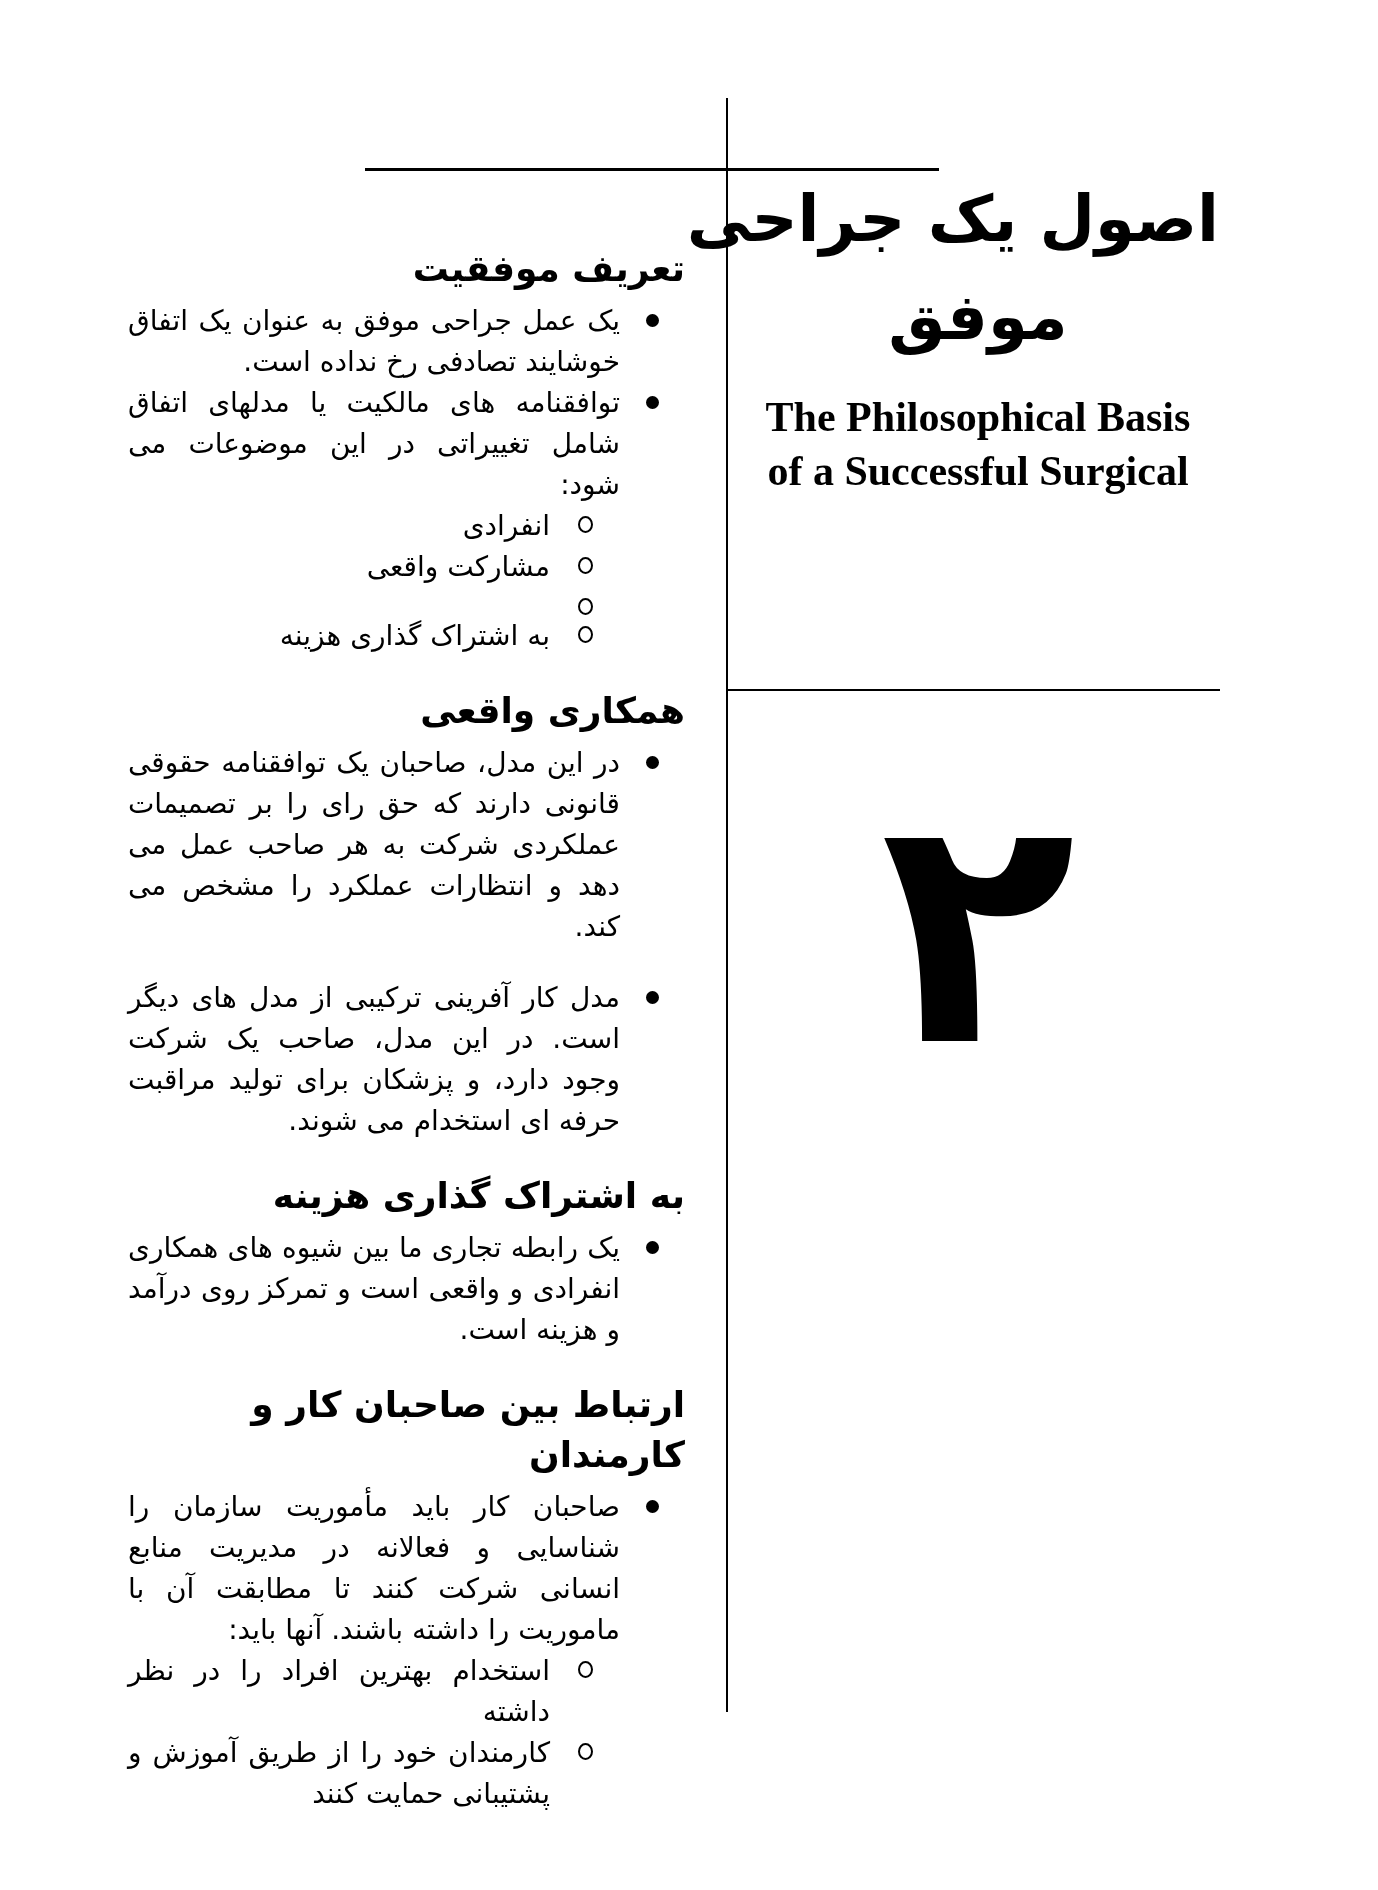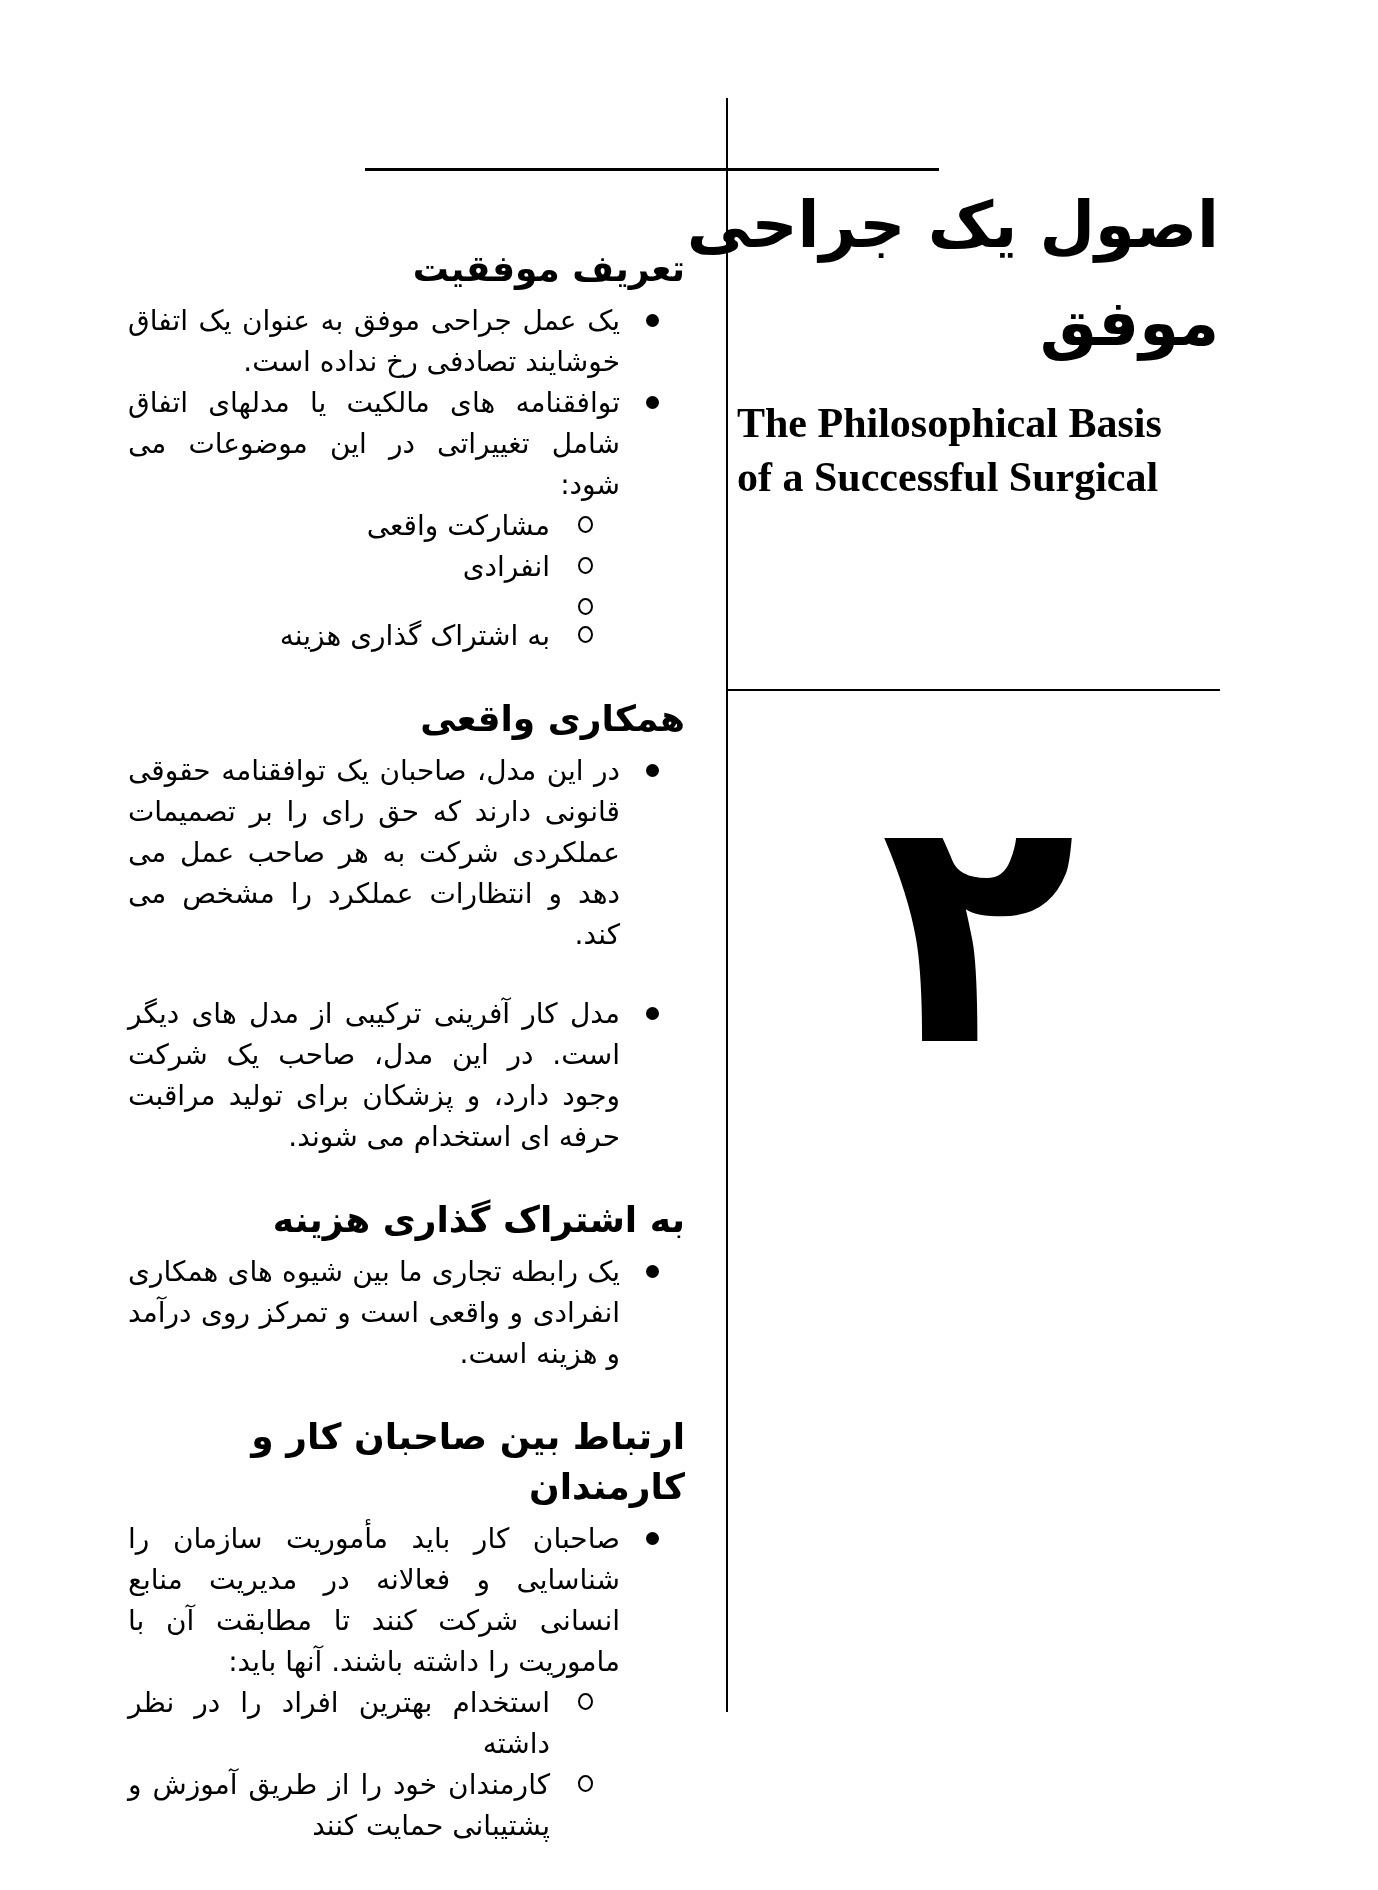--- a/index.html
+++ b/index.html
@@ -21,22 +21,23 @@
     width: 2px; height: 1614px;
     background: #000;
   }
   .h-rule { position: absolute; background: #000; }
   .h-rule.top  { left: 365px; top: 168px; width: 574px; height: 3px; }
   .h-rule.chap { left: 727px; top: 689px; width: 493px; height: 2px; }
 
   
   .right-col {
     position: absolute;
-    left: 737px; top: 176px;
+    left: 737px; top: 170px;
     width: 482px;
+    text-align: center;
   }
   .title-fa {
     font-weight: bold;
     font-size: 64px;
     line-height: 98px;
     direction: rtl;
   }
   .title-fa div { white-space: nowrap; }
   .title-en {
     margin-top: 24px;
@@ -56,21 +57,21 @@
     line-height: 300px;
   }
 
   
   .left-col {
     position: absolute;
     left: 128px; top: 236px;
     width: 557px;
     direction: rtl;
   }
-  .sec { margin-top: 38px; }
+  .sec { margin-top: 30px; }
   .sec.first { margin-top: 8px; }
   .sec-h {
     margin: 0 0 6px 0;
     font-size: 36px;
     line-height: 50px;
     font-weight: bold;
   }
   .bullet { display: flex; justify-content: space-between; }
   .b-marker {
     flex: 0 0 65px;
@@ -144,27 +145,27 @@
       <div class="bullet">
         <span class="b-marker">
             <span class="dot"></span>
           </span>
         <div class="b-text">توافقنامه های مالکیت یا مدلهای اتفاق شامل تغییراتی در این موضوعات می شود:</div>
       </div>
       <div class="sub">
         <span class="s-marker">
             <span class="ring"></span>
           </span>
+        <div class="s-text">انفرادی</div>
+      </div>
+      <div class="sub">
+        <span class="s-marker">
+            <span class="ring"></span>
+          </span>
         <div class="s-text">مشارکت واقعی</div>
-      </div>
-      <div class="sub">
-        <span class="s-marker">
-            <span class="ring"></span>
-          </span>
-        <div class="s-text">انفرادی</div>
       </div>
       <div class="sub">
         <span class="s-marker">
             <span class="ring"></span>
           </span>
       </div>
       <div class="sub">
         <span class="s-marker">
             <span class="ring"></span>
           </span>

